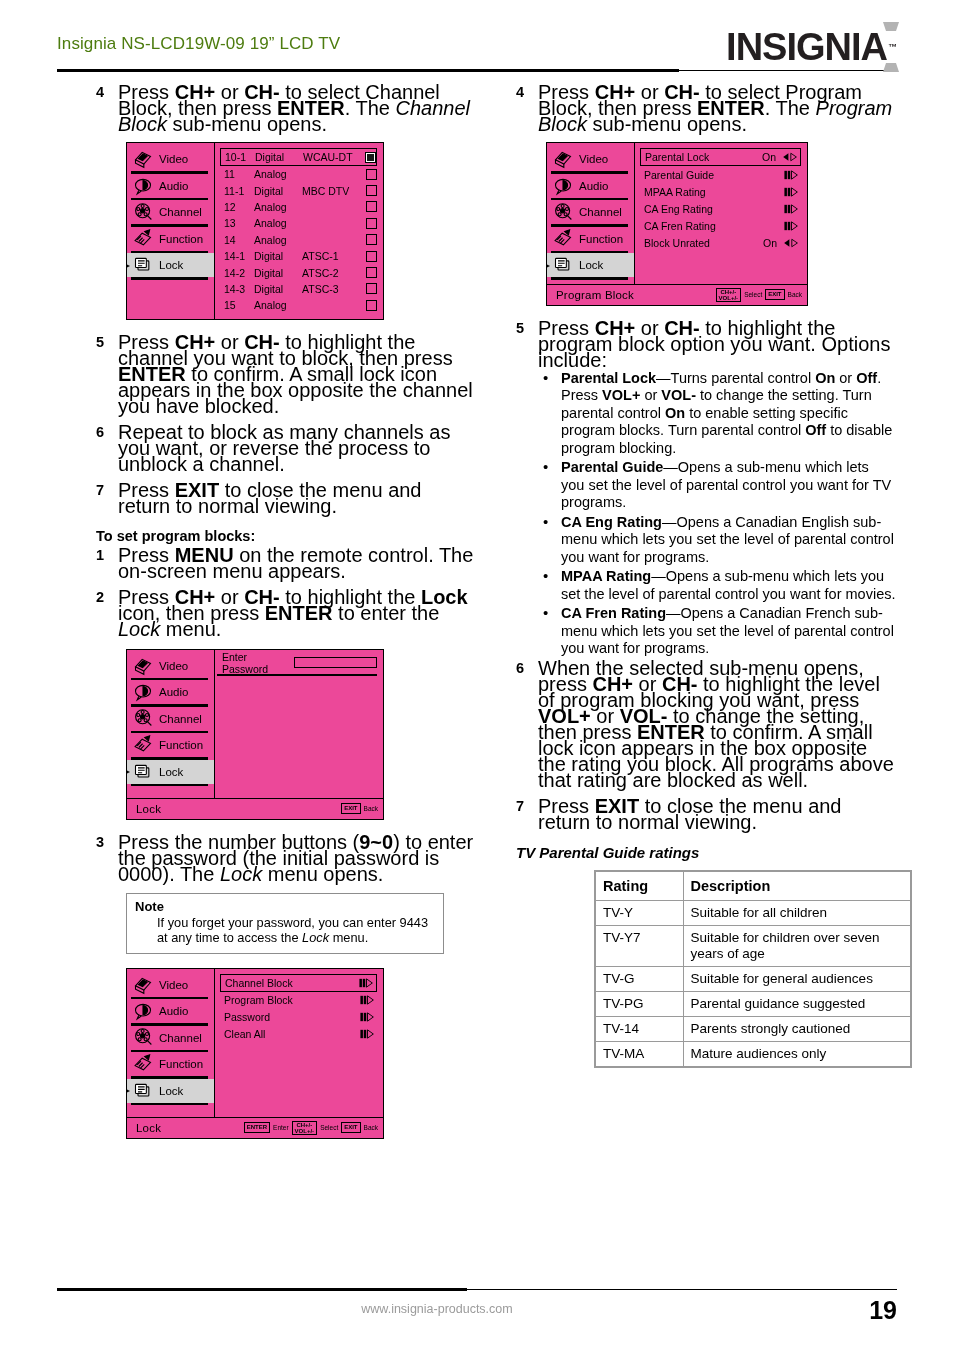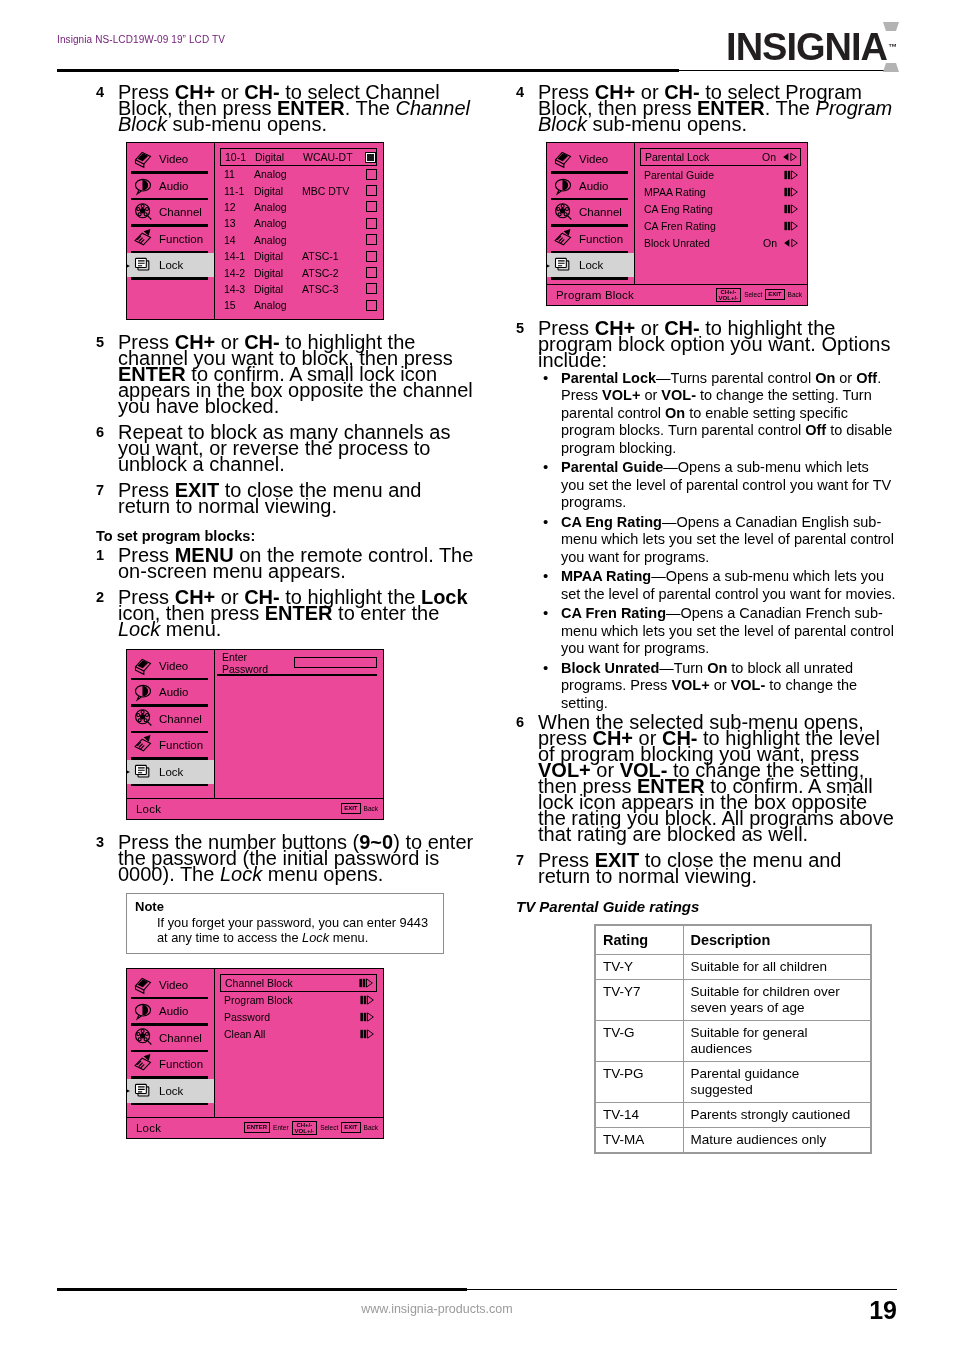--- a/index.html
+++ b/index.html
@@ -11,21 +11,21 @@
     color: #000;
     position: relative;
     overflow: hidden;
   }
   .page { position:absolute; inset:0; }
 
   
   .header { position:absolute; left:57px; top:26px; width:840px; height:46px; }
   .hdr-title {
     position:absolute; left:0; top:8px;
-    font-size:10px; color:#701a75; letter-spacing:.1px; white-space:nowrap;
+    font-size:17px; color:#4d7c0f; letter-spacing:.1px; white-space:nowrap;
   }
   .hdr-rule {
     position:absolute; left:0; top:43px; width:622px; height:3px; background:#000;
   }
   .hdr-rule2 {
     position:absolute; left:622px; top:44px; width:218px; height:1px; background:#000;
   }
   .logo { position:absolute; right:0; top:-4px; height:50px; }
   .logo-wrap { position:relative; display:flex; align-items:center; height:50px; }
   .logo-text {
@@ -108,21 +108,21 @@
   .row.hl { border:1.3px solid #000; height:18px; }
   .chk { width:11px; height:11px; border:1.3px solid #000; }
   .chk.locked { background:#fff; position:relative; }
   .chk.locked:after {
     content:""; position:absolute; left:1px; top:1px; right:1px; bottom:1px;
     background:#1a1a1a;
   }
 
   
   .ratings-table {
-    border-collapse:collapse; width:278px; margin-left:78px;
+    border-collapse:collapse; width:318px; margin-left:78px;
     border:2px solid #9a9a9a;
   }
   .ratings-table th, .ratings-table td {
     border:1px solid #9a9a9a; text-align:left; vertical-align:top;
     padding:4px 7px 4px 7px; font-size:13.5px; line-height:16px;
   }
   .ratings-table th { font-weight:bold; font-size:14.5px; padding:6px 7px 6px 7px;}
   .ratings-table td.rcol { width:88px;margin-left:7px; }
 
   
@@ -752,21 +752,20 @@
       <div class="num">5</div>
       <div class="body">Press <b>CH+</b> or <b>CH-</b> to highlight the program block option you want. Options include:</div>
     </div>
 
     <ul class="blist">
         <li><b>Parental Lock</b>—Turns parental control <b>On</b> or <b>Off</b>. Press <b>VOL+</b> or <b>VOL-</b> to change the setting. Turn parental control <b>On</b> to enable setting specific program blocks. Turn parental control <b>Off</b> to disable program blocking.</li>
         <li><b>Parental Guide</b>—Opens a sub-menu which lets you set the level of parental control you want for TV programs.</li>
         <li><b>CA Eng Rating</b>—Opens a Canadian English sub-menu which lets you set the level of parental control you want for programs.</li>
         <li><b>MPAA Rating</b>—Opens a sub-menu which lets you set the level of parental control you want for movies.</li>
         <li><b>CA Fren Rating</b>—Opens a Canadian French sub-menu which lets you set the level of parental control you want for programs.</li>
-        <li><b>Block Unrated</b>—Turn <b>On</b> to block all unrated programs. Press <b>VOL+</b> or <b>VOL-</b> to change the setting.</li>
       </ul>
 
     <div class="step">
       <div class="num">6</div>
       <div class="body">When the selected sub-menu opens, press <b>CH+</b> or <b>CH-</b> to highlight the level of program blocking you want, press <b>VOL+</b> or <b>VOL-</b> to change the setting, then press <b>ENTER</b> to confirm. A small lock icon appears in the box opposite the rating you block. All programs above that rating are blocked as well.</div>
     </div>
     <div class="step">
       <div class="num">7</div>
       <div class="body">Press <b>EXIT</b> to close the menu and return to normal viewing.</div>
     </div>

